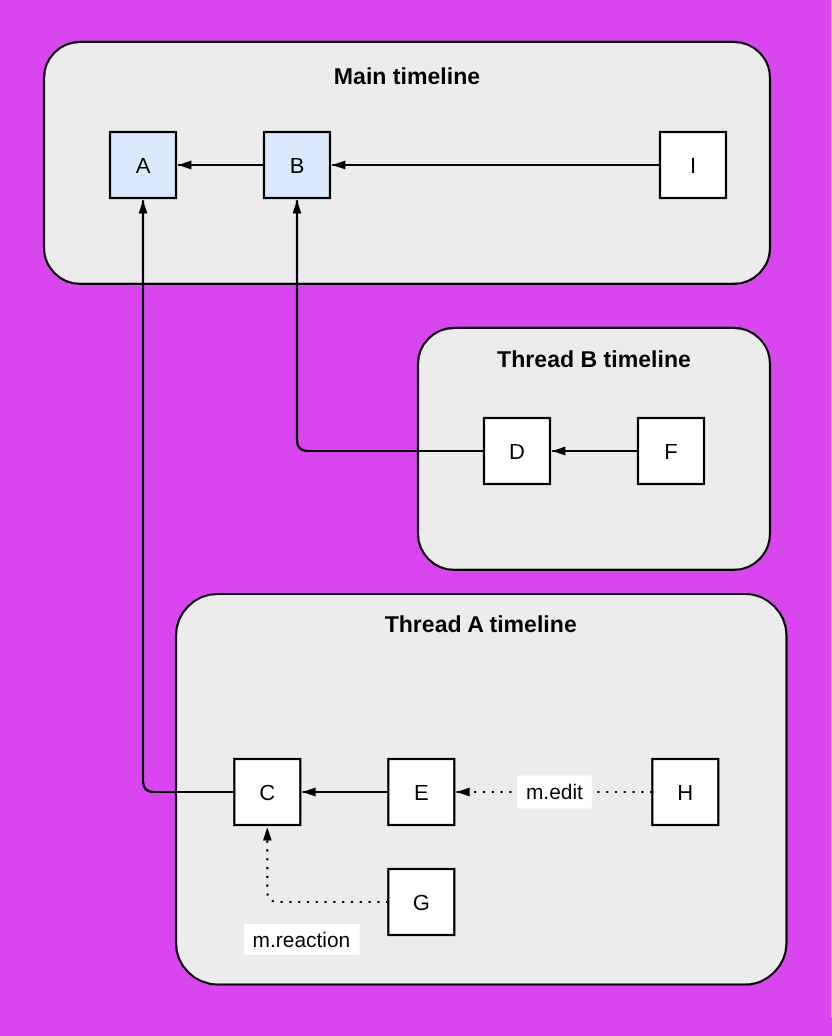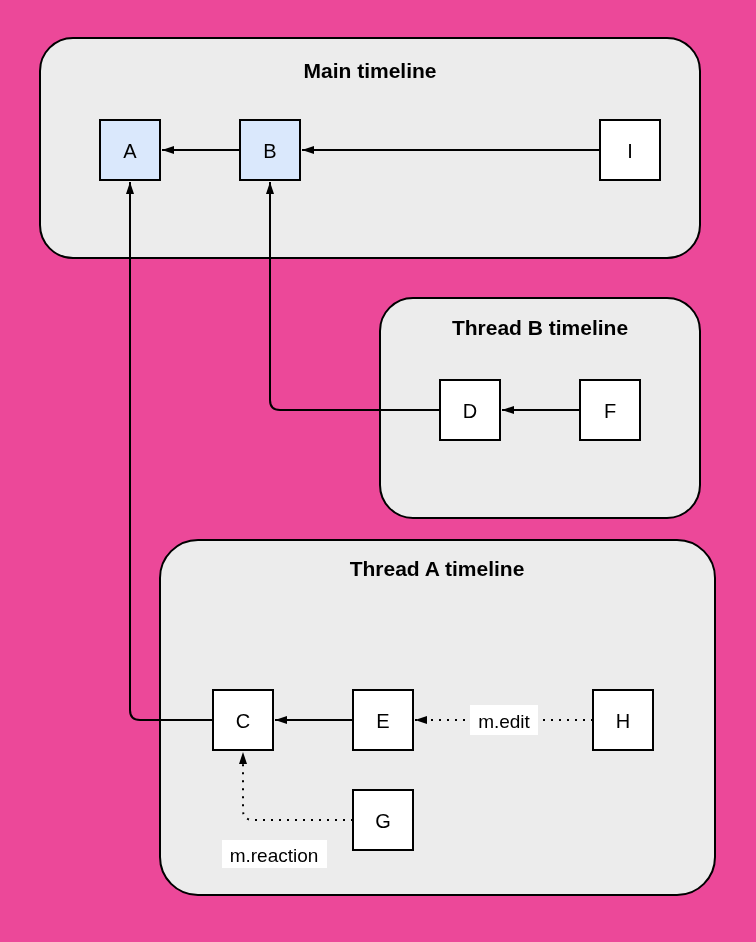--- a/index.html
+++ b/index.html
@@ -1,20 +1,20 @@
 <!DOCTYPE html>
 <html><head>
 <meta charset="utf-8">
 <style>
   html, body { margin: 0; padding: 0; background: #ffffff; }
   .canvas {
     position: relative;
     width: 756px;
     height: 942px;
-    background: #ec4899;
+    background: #d946ef;
     font-family: "Liberation Sans", sans-serif;
   }
   svg { display: block; }
   svg text {
     font-family: "Liberation Sans", sans-serif;
     fill: #000000;
   }
   .container-rect {
     stroke: #000000;
     stroke-width: 2;

